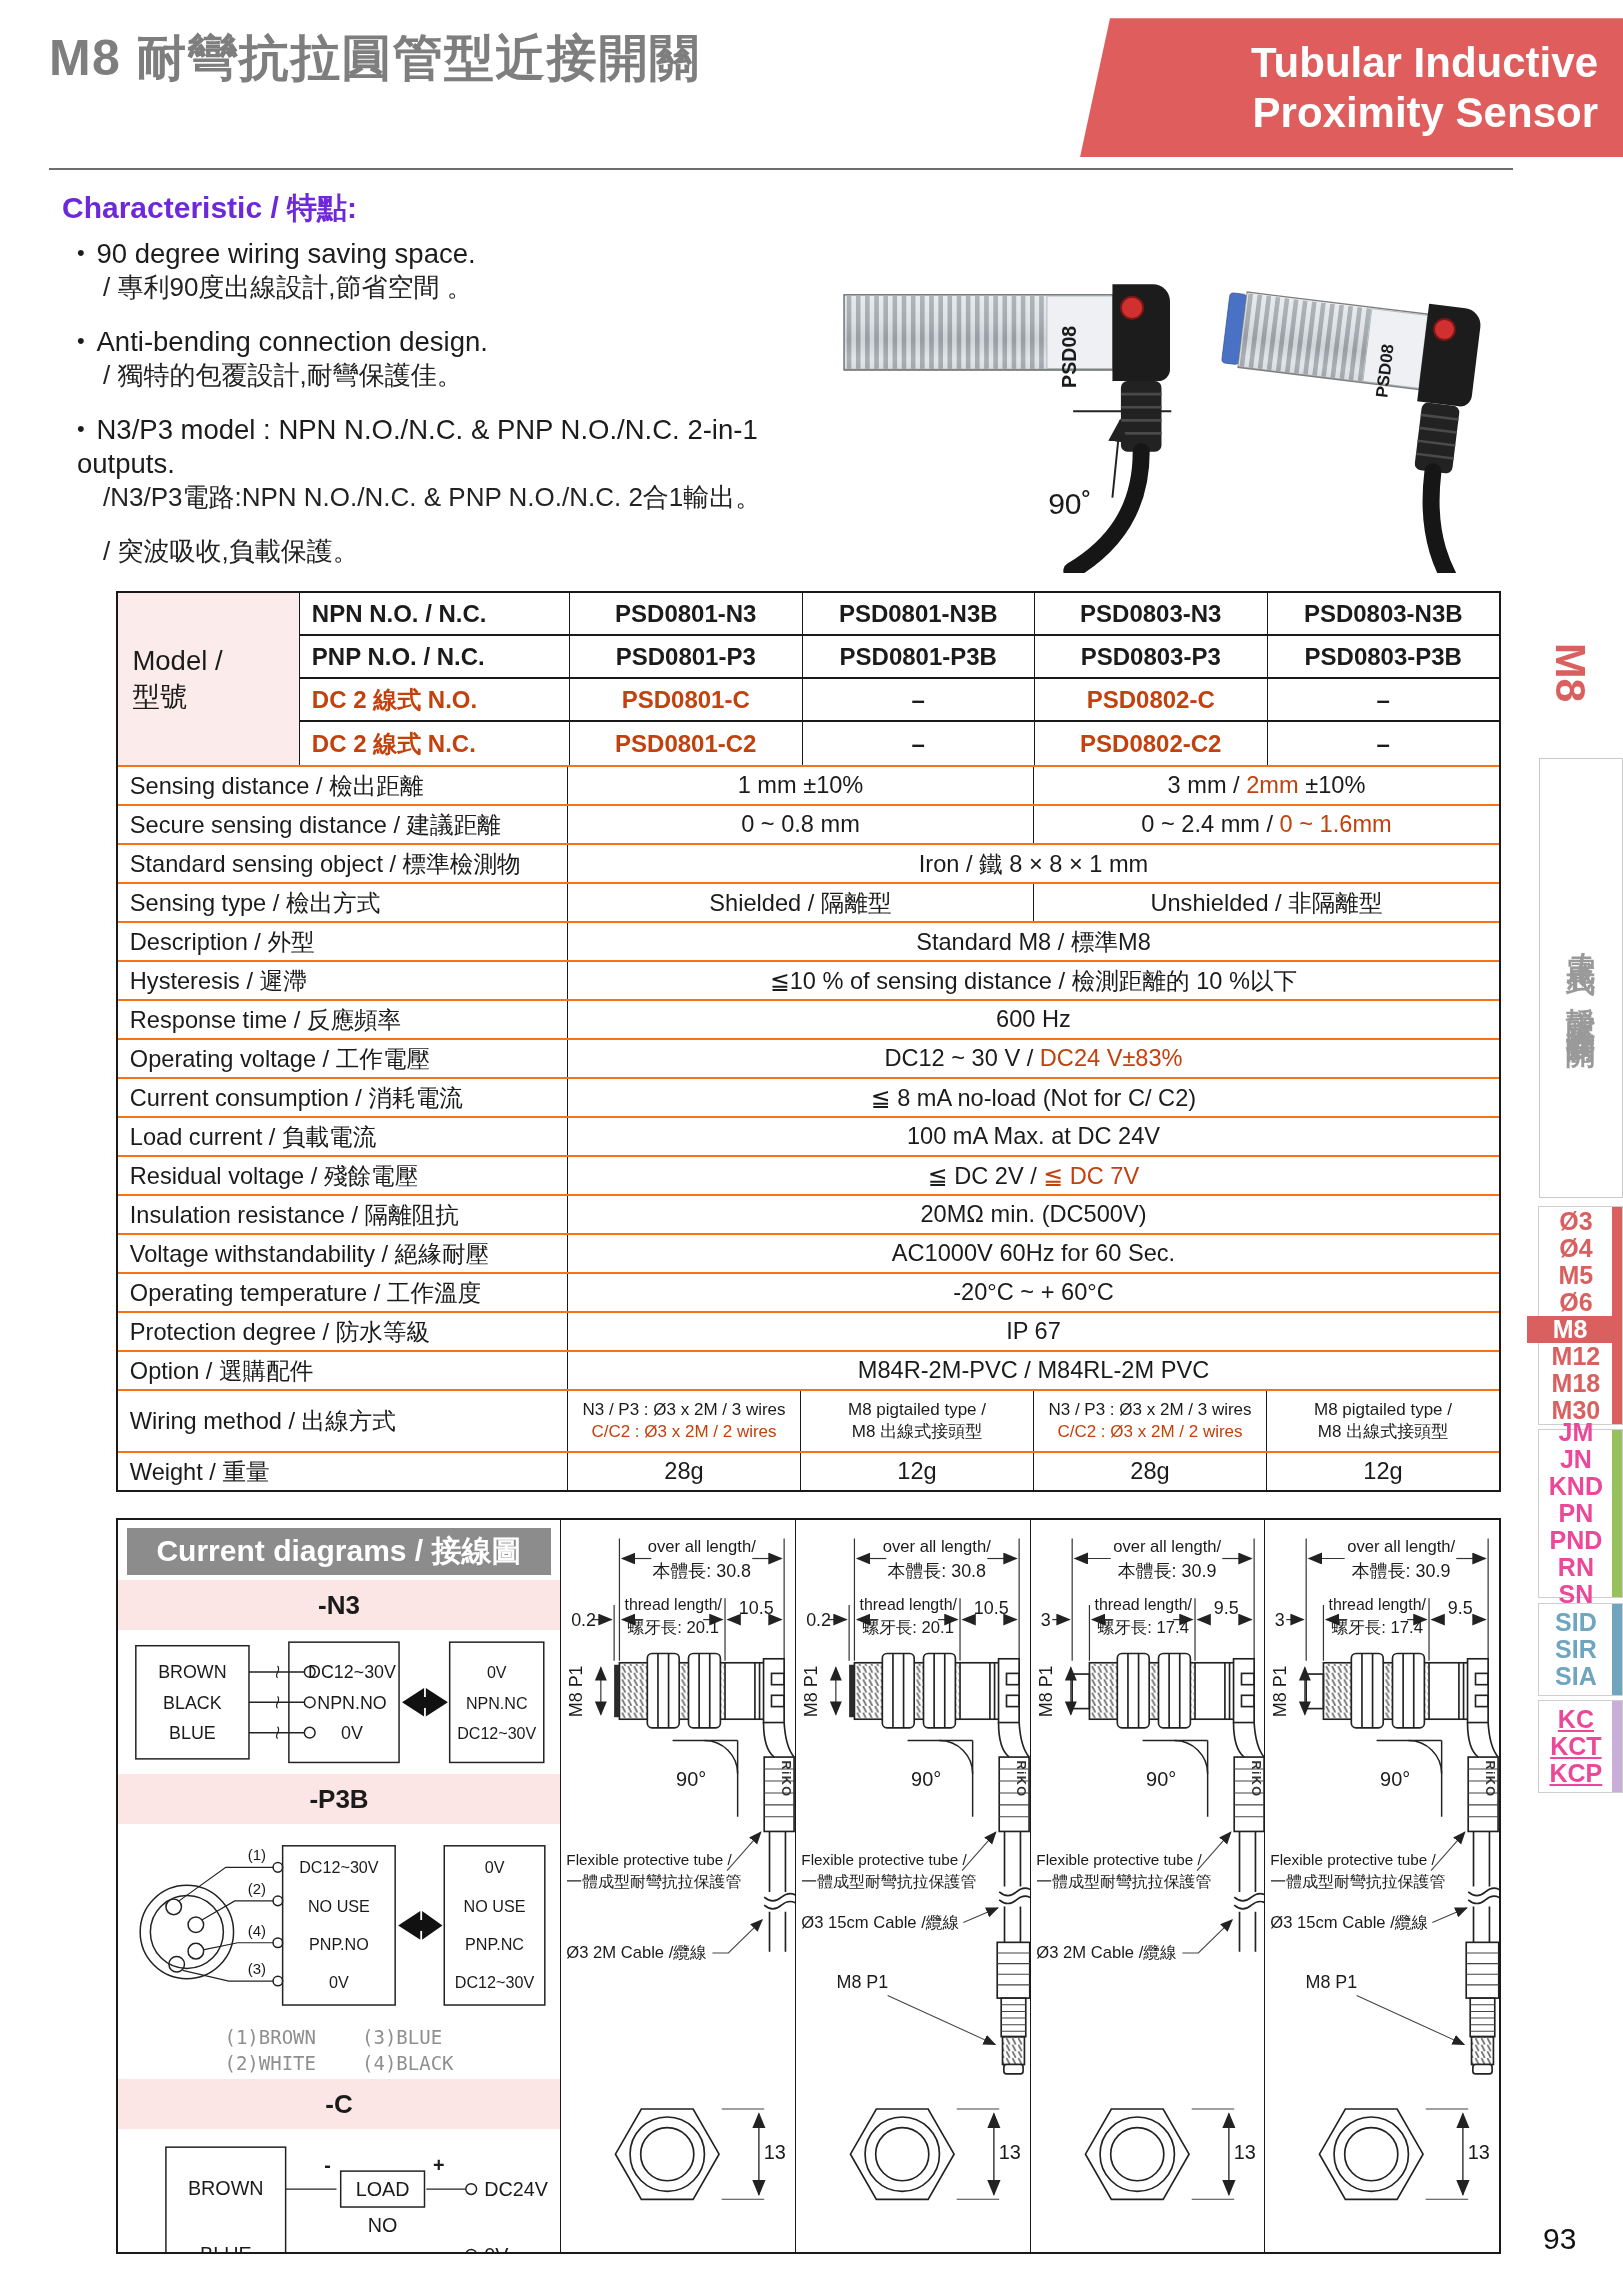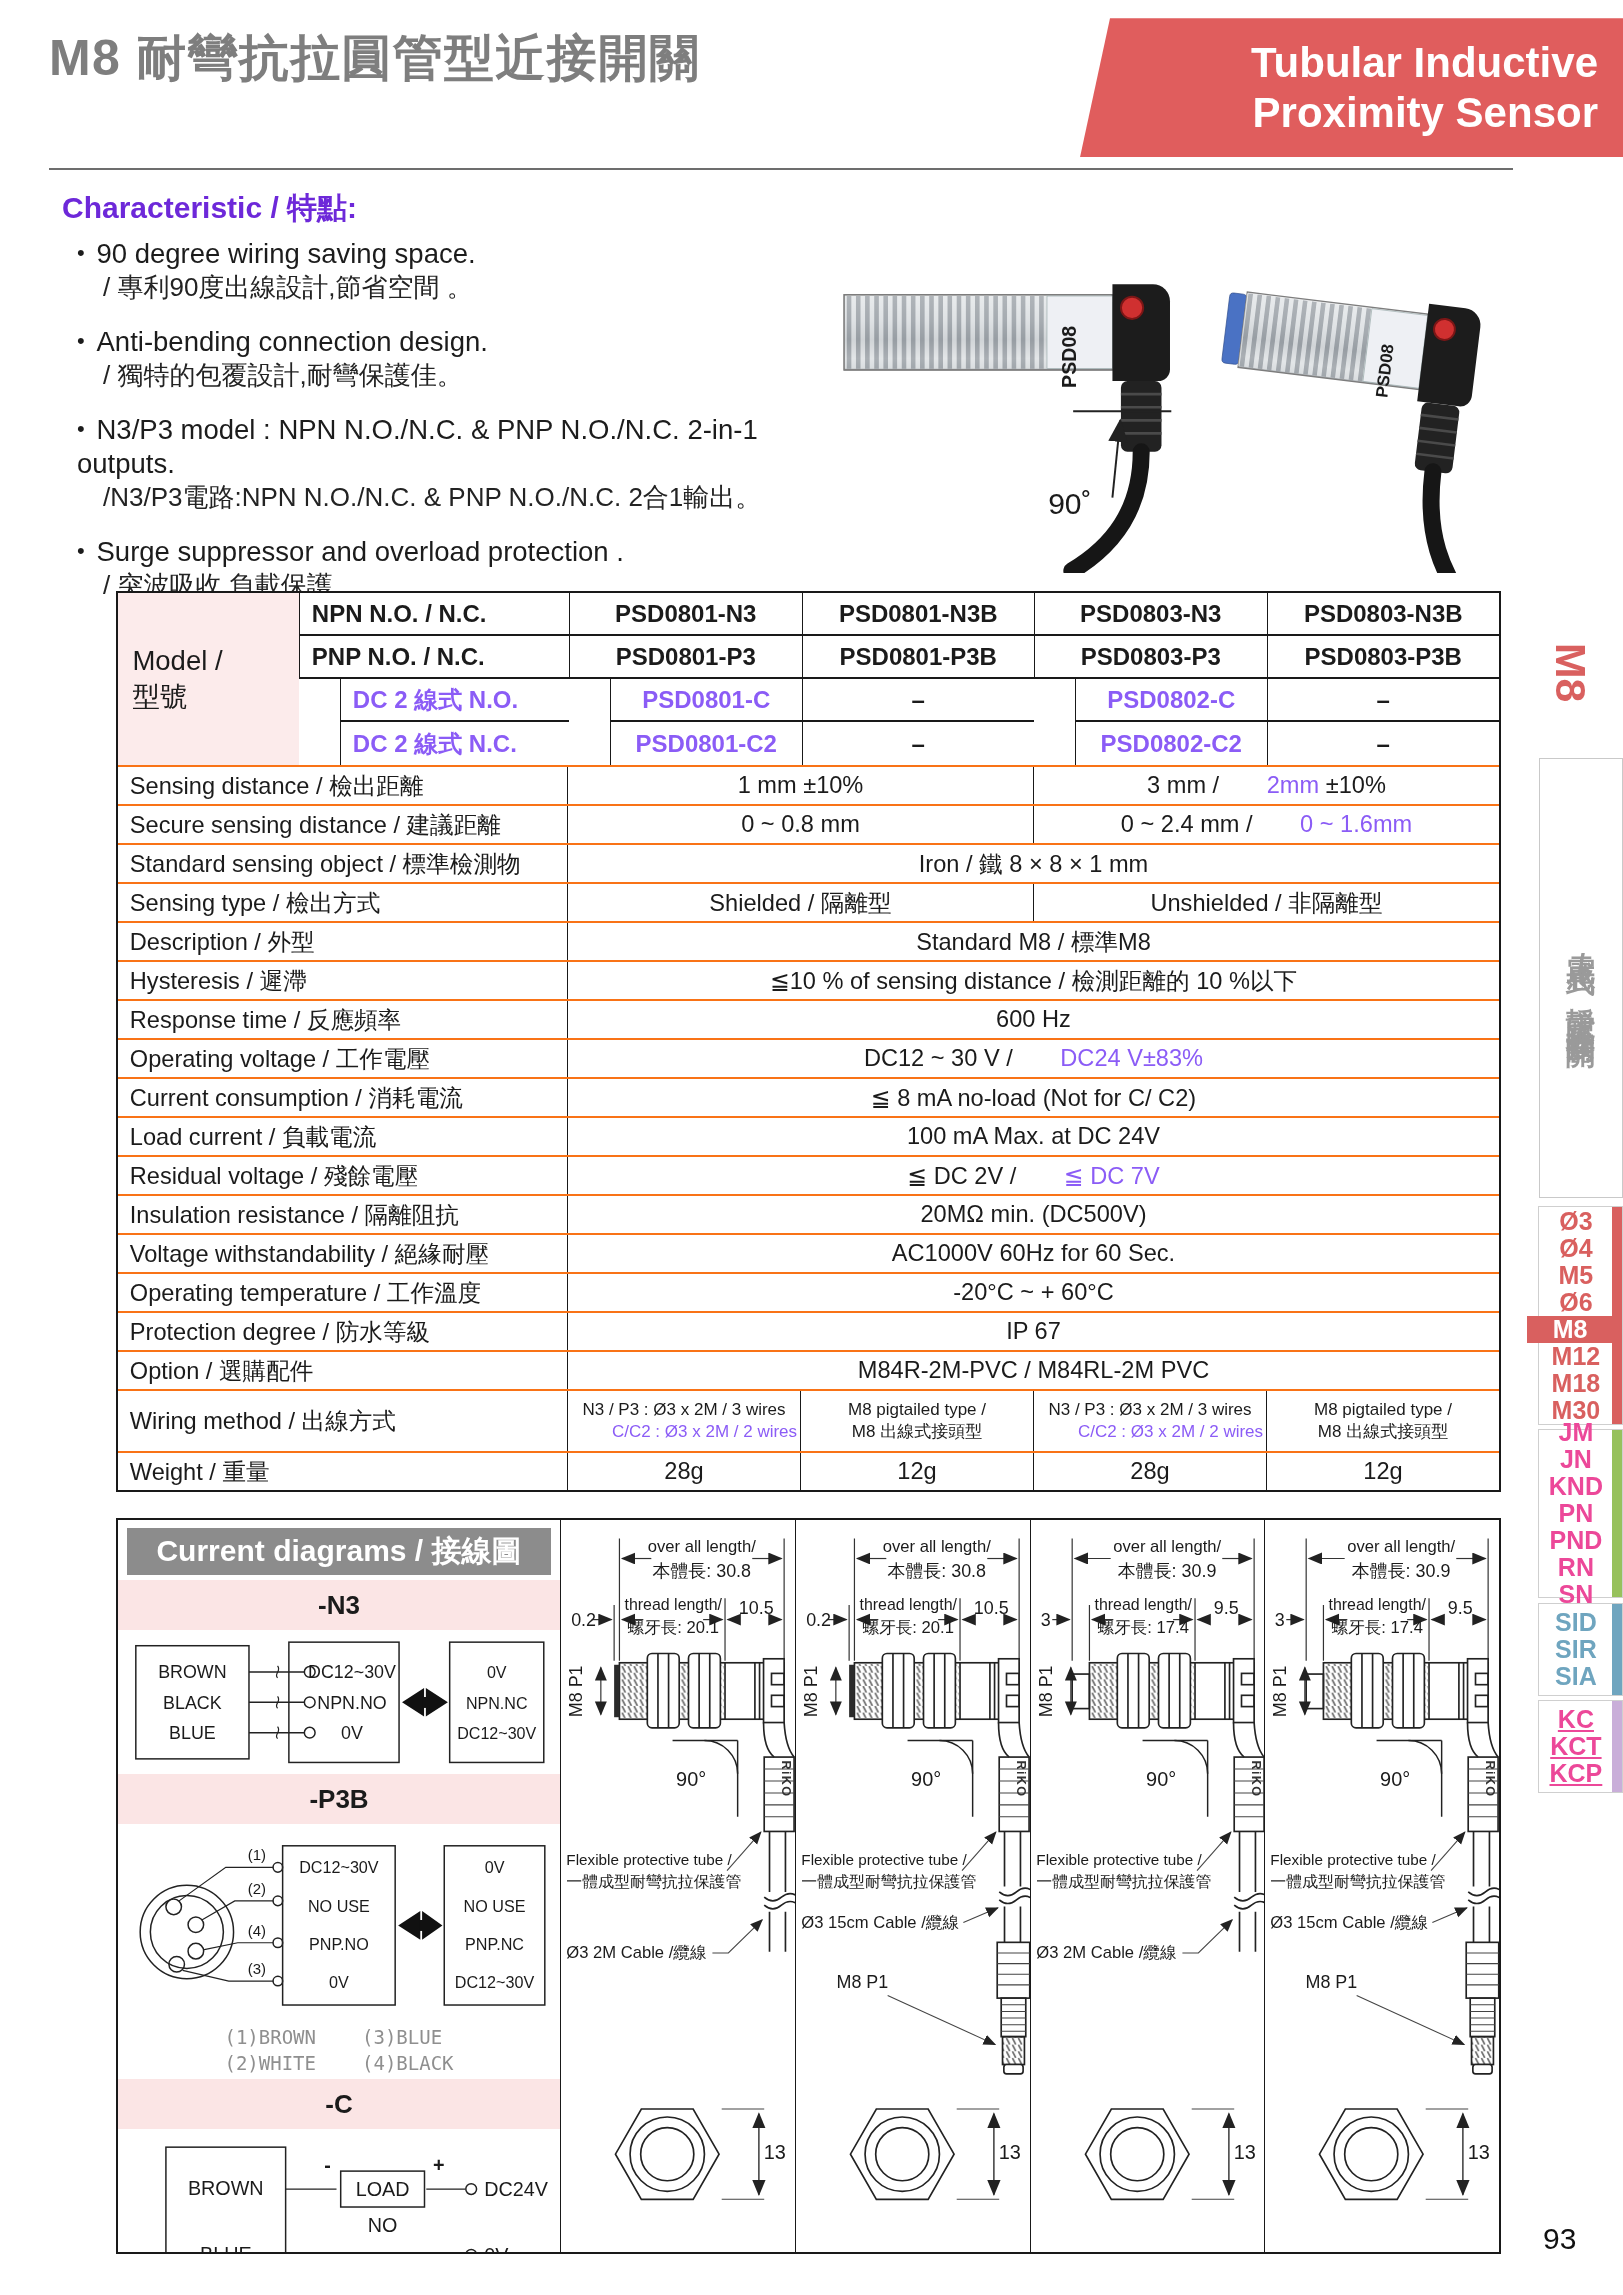--- a/index.html
+++ b/index.html
@@ -22,21 +22,21 @@
   
   .photos{position:absolute;left:746px;top:216px;}
   
   .spec-table{position:absolute;left:116px;top:591px;width:1385px;border:2.6px solid #191919;box-sizing:border-box;background:#fff;}
   .model{display:grid;grid-template-columns:181px 270px repeat(4,1fr);}
   .model > div{border-bottom:2px solid #191919;border-left:1.3px solid #191919;height:43px;display:flex;align-items:center;box-sizing:border-box;}
   .model .pink{grid-row:1/5;grid-column:1;border-left:none;background:#fcebeb;flex-direction:column;align-items:flex-start;justify-content:center;height:auto;padding-left:14.4px;font-size:27.5px;line-height:1.3;border-bottom:none;}
   .model .mlabel{padding-left:11.8px;font-weight:bold;font-size:24px;}
   .model .mcell{justify-content:center;font-weight:bold;font-size:24px;}
   .model .nobb{border-bottom:none;}
-  .red{color:#8b5cf6;margin-left:41px;}
+  .red{color:#c2410c;}
   .srow{display:flex;height:39px;border-top:2px solid #f97316;box-sizing:border-box;align-items:stretch;}
   .srow.tall{height:62px;}
   .slabel{width:450px;flex:none;display:flex;align-items:center;padding-left:11.8px;font-size:23.6px;border-right:1.3px solid #191919;box-sizing:border-box;white-space:nowrap;}
   .sval{flex:1;display:flex;align-items:center;justify-content:center;font-size:23.6px;white-space:pre;}
   .sval + .sval{border-left:1.3px solid #191919;}
   .wmcell{flex:1;display:flex;flex-direction:column;align-items:center;justify-content:center;font-size:17px;line-height:1.3;white-space:nowrap;}
   .wmcell + .wmcell{border-left:1.3px solid #191919;}
   .wtcell{flex:1;display:flex;align-items:center;justify-content:center;font-size:23.6px;}
   .wtcell + .wtcell{border-left:1.3px solid #191919;}
   
@@ -120,21 +120,20 @@
     </div>
     <div class="bullet">
       <div class="en">Anti-bending connection design.</div>
       <div class="cn">/ 獨特的包覆設計,耐彎保護佳。</div>
     </div>
     <div class="bullet">
       <div class="en">N3/P3 model : NPN N.O./N.C. &amp; PNP N.O./N.C. 2-in-1 outputs.</div>
       <div class="cn">/N3/P3電路:NPN N.O./N.C. &amp; PNP N.O./N.C. 2合1輸出。</div>
     </div>
     <div class="bullet">
-      <div class="en">Surge suppressor and overload protection .</div>
       <div class="cn">/ 突波吸收,負載保護。</div>
     </div>
   </div>
 
   <svg class="photos" width="759" height="357" viewBox="0 0 1160 545">
 
     <g>
       <rect x="150" y="120" width="410" height="115" fill="url(#metal)" stroke="#7d7d7d" stroke-width="2"></rect>
       <rect x="150" y="122" width="310" height="111" fill="url(#pthr)" opacity="0.75"></rect>
       <rect x="150" y="120" width="410" height="115" fill="none" stroke="#7d7d7d" stroke-width="2"></rect>

